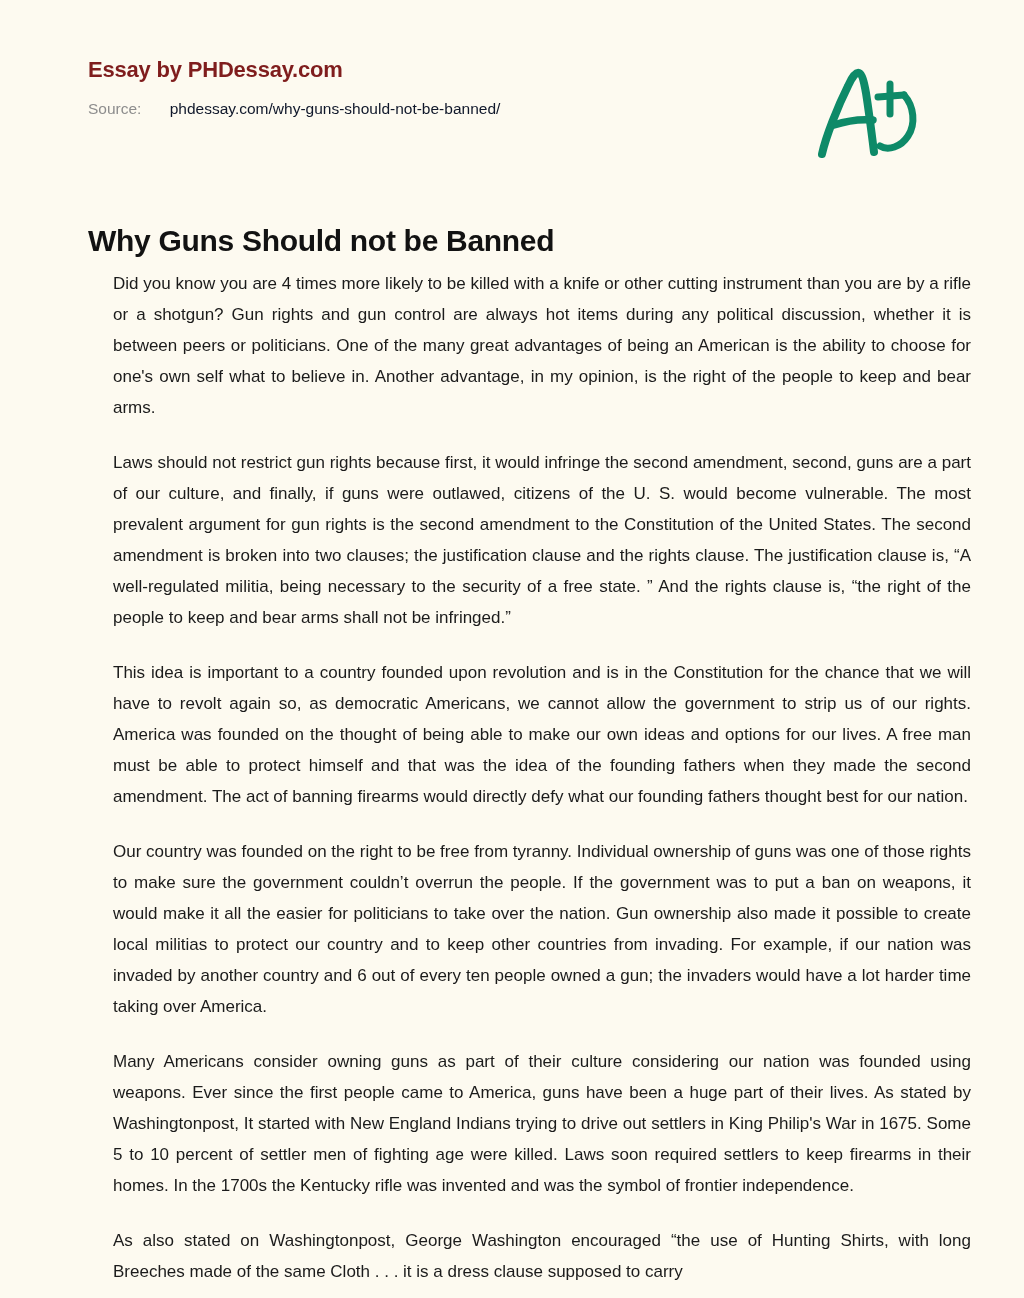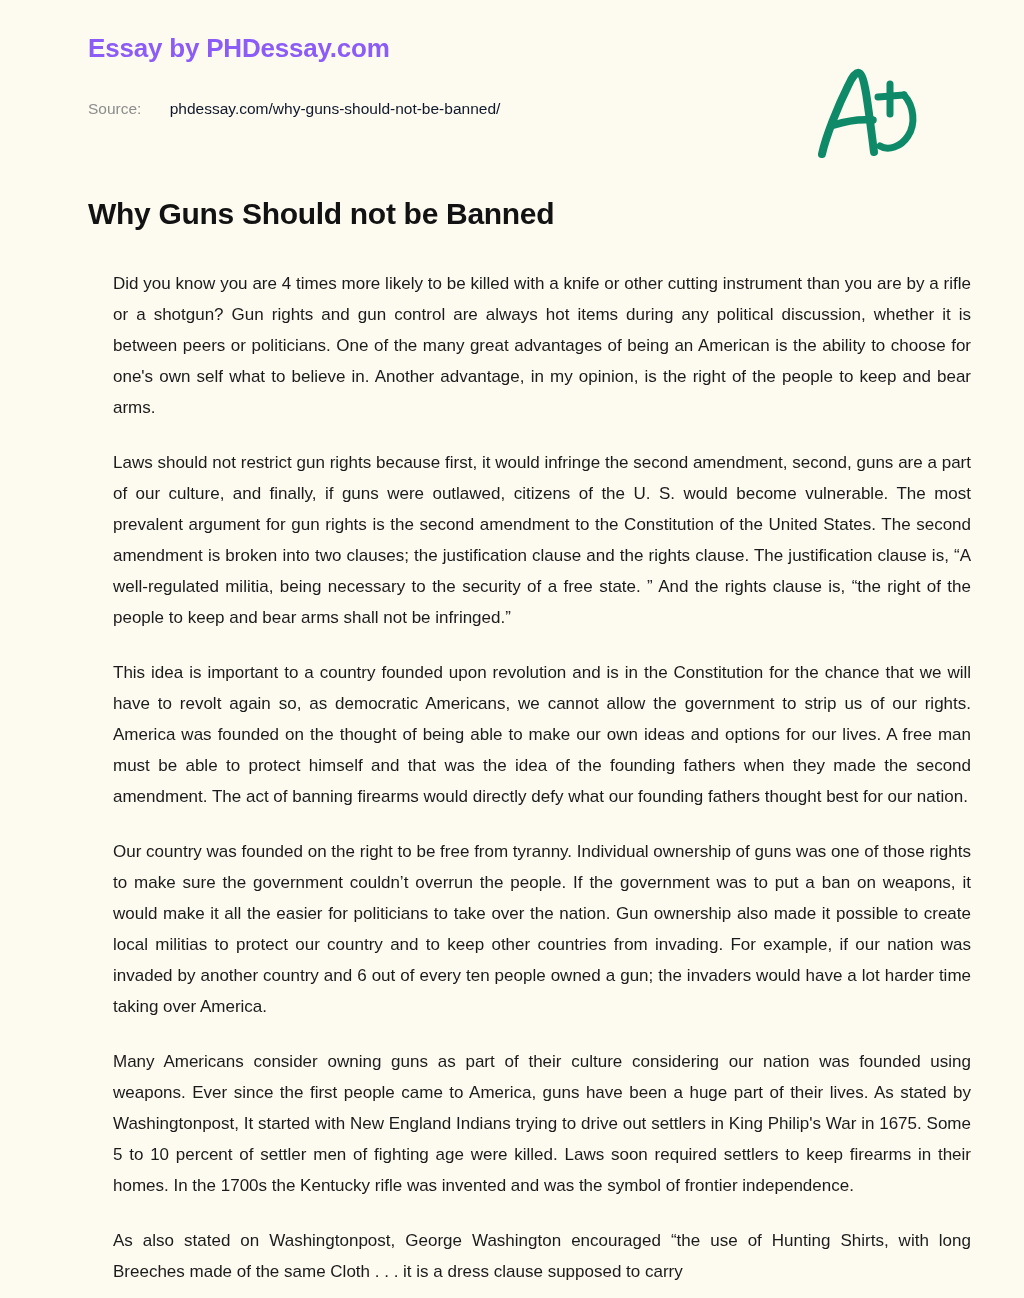--- a/index.html
+++ b/index.html
@@ -28,25 +28,25 @@
     position: absolute;
     left: 0;
     top: 0;
     width: 1024px;
     height: 170px;
   }
 
   .brand-title {
     position: absolute;
     left: 88px;
-    top: 33px;
-    font-size: 26px;
+    top: 57px;
+    font-size: 22px;
     font-weight: 700;
     letter-spacing: -0.2px;
-    color: #8b5cf6;
+    color: #7f1d1d;
     line-height: 1.2;
     white-space: nowrap;
   }
 
   .source-line {
     position: absolute;
     left: 88px;
     top: 99px;
     font-size: 15.5px;
     line-height: 1.35;
@@ -73,21 +73,21 @@
   .logo svg {
     display: block;
     width: 110px;
     height: 100px;
   }
 
   
   .essay-title {
     position: absolute;
     left: 88px;
-    top: 175px;
+    top: 202px;
     font-size: 30px;
     font-weight: 700;
     color: #121212;
     letter-spacing: -0.3px;
     line-height: 1.25;
     white-space: nowrap;
   }
 
   .body-copy {
     position: absolute;

